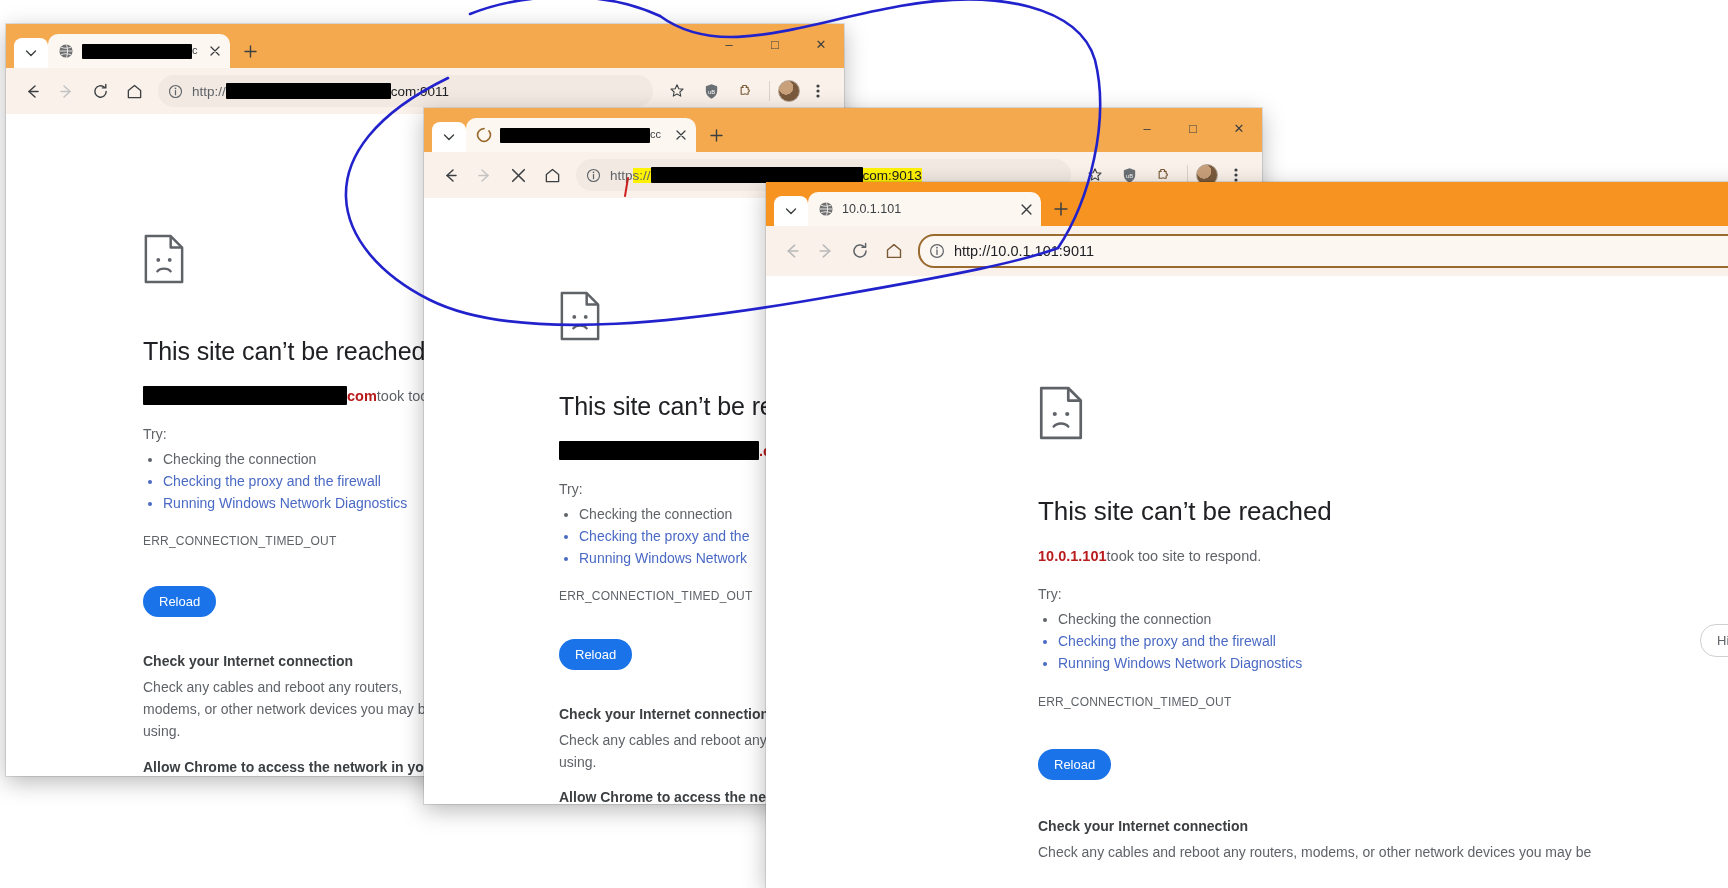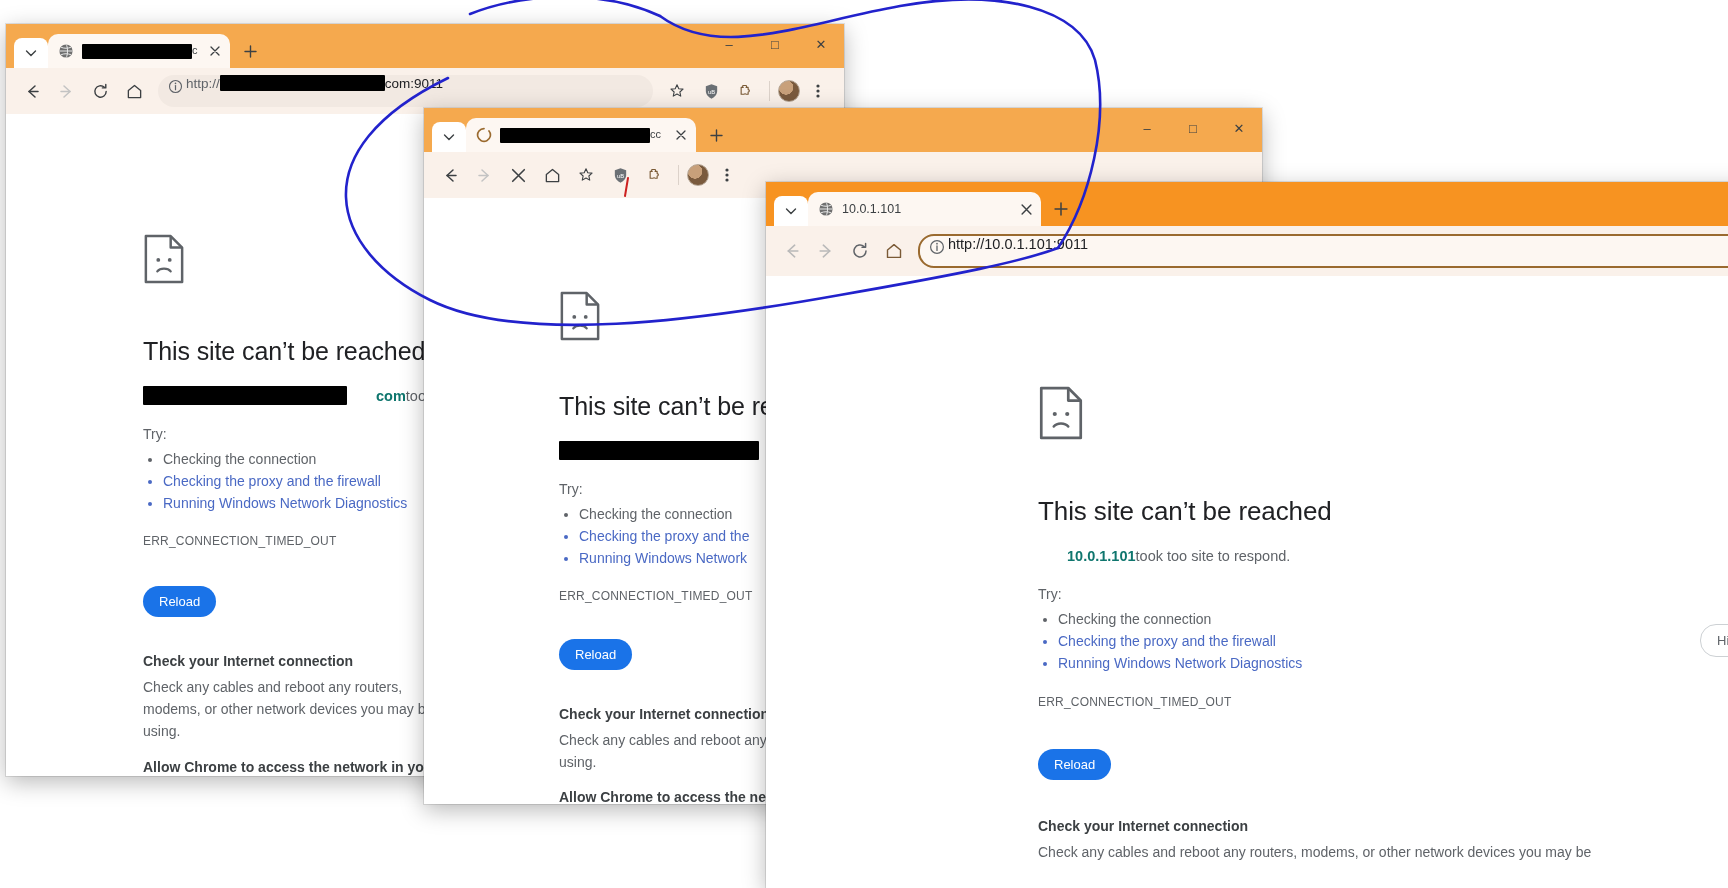--- a/index.html
+++ b/index.html
@@ -94,22 +94,23 @@
     display:flex;align-items:center;justify-content:center;
     color:#5f6368;
   }
   .tbtn.disabled{ color:#c3c3c3; }
 
   .omnibox{
     flex:1 1 auto;
     height:32px;
     background:#f2e9e2;
     border-radius:16px;
-    display:flex;align-items:flex-start;
+    display:flex;align-items:center;
     padding:0 10px 0 6px;
+    gap:6px;
     margin:0 6px;
     min-width:0;
     position:relative;
     overflow:hidden;
   }
   .omnibox.focused{
     background:#fdf7f2;
     border:2px solid #9a6a2f;
     height:34px;
   }
@@ -138,21 +139,21 @@
   .errwrap{ position:absolute; }
   .sadicon{ width:42px;height:50px; }
   .err-h1{
     font-size:25px; font-weight:400; color:#202124;
     letter-spacing:-.1px; white-space:nowrap;
   }
   .err-sub{
     font-size:14.5px; color:#5f6368; white-space:nowrap;
     display:flex; align-items:center;
   }
-  .err-sub b{ color:#0f766e; font-weight:700;padding-left:29px; }
+  .err-sub b{ color:#b91c1c; font-weight:700; }
   .err-try{ font-size:14px; color:#5f6368; }
   .err-list{ margin:6px 0 0 20px; }
   .err-list li{ font-size:14px; color:#5f6368; line-height:22px; }
   .err-list li.link{ color:#4a69c4; }
   .err-code{ font-size:12px; color:#5f6368; letter-spacing:.2px; white-space:nowrap;}
   .reload{
     background:#1a73e8; color:#fff; border:none;
     border-radius:16px; padding:8px 16px;
     font-size:13px; font-family:"Liberation Sans",sans-serif;
     cursor:pointer;
@@ -357,20 +358,35 @@
     <span class="tbtn">
       <svg width="15" height="15" viewBox="0 0 14 14">
           <path d="M1.6 1.6 L12.4 12.4 M12.4 1.6 L1.6 12.4" stroke="#3c4043" stroke-width="1.5" stroke-linecap="round"></path>
         </svg>
     </span>
     <span class="tbtn">
       <svg width="17" height="17" viewBox="0 0 18 18">
           <path d="M2.5 8L9 2.6L15.5 8v7.4h-13z" stroke="#3c4043" stroke-width="1.4" fill="none" stroke-linejoin="round"></path>
         </svg>
     </span>
+    <div class="omnibox">
+      <span class="infoicon">
+        <svg width="15" height="15" viewBox="0 0 16 16">
+            <circle cx="8" cy="8" r="6.4" stroke="#5f6368" stroke-width="1.2" fill="none"></circle>
+            <circle cx="8" cy="4.7" r=".85" fill="#5f6368"></circle>
+            <path d="M8 7v4.4" stroke="#5f6368" stroke-width="1.3" stroke-linecap="round"></path>
+          </svg>
+      </span>
+      <span class="urltext">
+        <span class="dim">http</span>
+          <span class="dim hl">s://</span>
+          <span class="redact" style="width:212px;height:16px"></span>
+          <span class="hl">com:9013</span>
+      </span>
+    </div>
     <div class="tbicons">
       <span class="tbtn">
         <svg width="16" height="16" viewBox="0 0 18 18">
             <path d="M9 2l2 4.4 4.8.5-3.6 3.2 1 4.7L9 12.4 4.8 14.8l1-4.7L2.2 6.9 7 6.4z" stroke="#3c4043" stroke-width="1.2" fill="none" stroke-linejoin="round"></path>
           </svg>
       </span>
       <span class="tbtn">
         <svg width="17" height="17" viewBox="0 0 18 18">
             <path d="M9 1.4l6 2.1v5.1c0 4-3 6.7-6 8-3-1.3-6-4-6-8V3.5z" fill="#6b7075"></path>
             <text x="9" y="11.4" font-size="6.2" fill="#fff" text-anchor="middle" font-family="Liberation Sans, sans-serif">uB</text>

